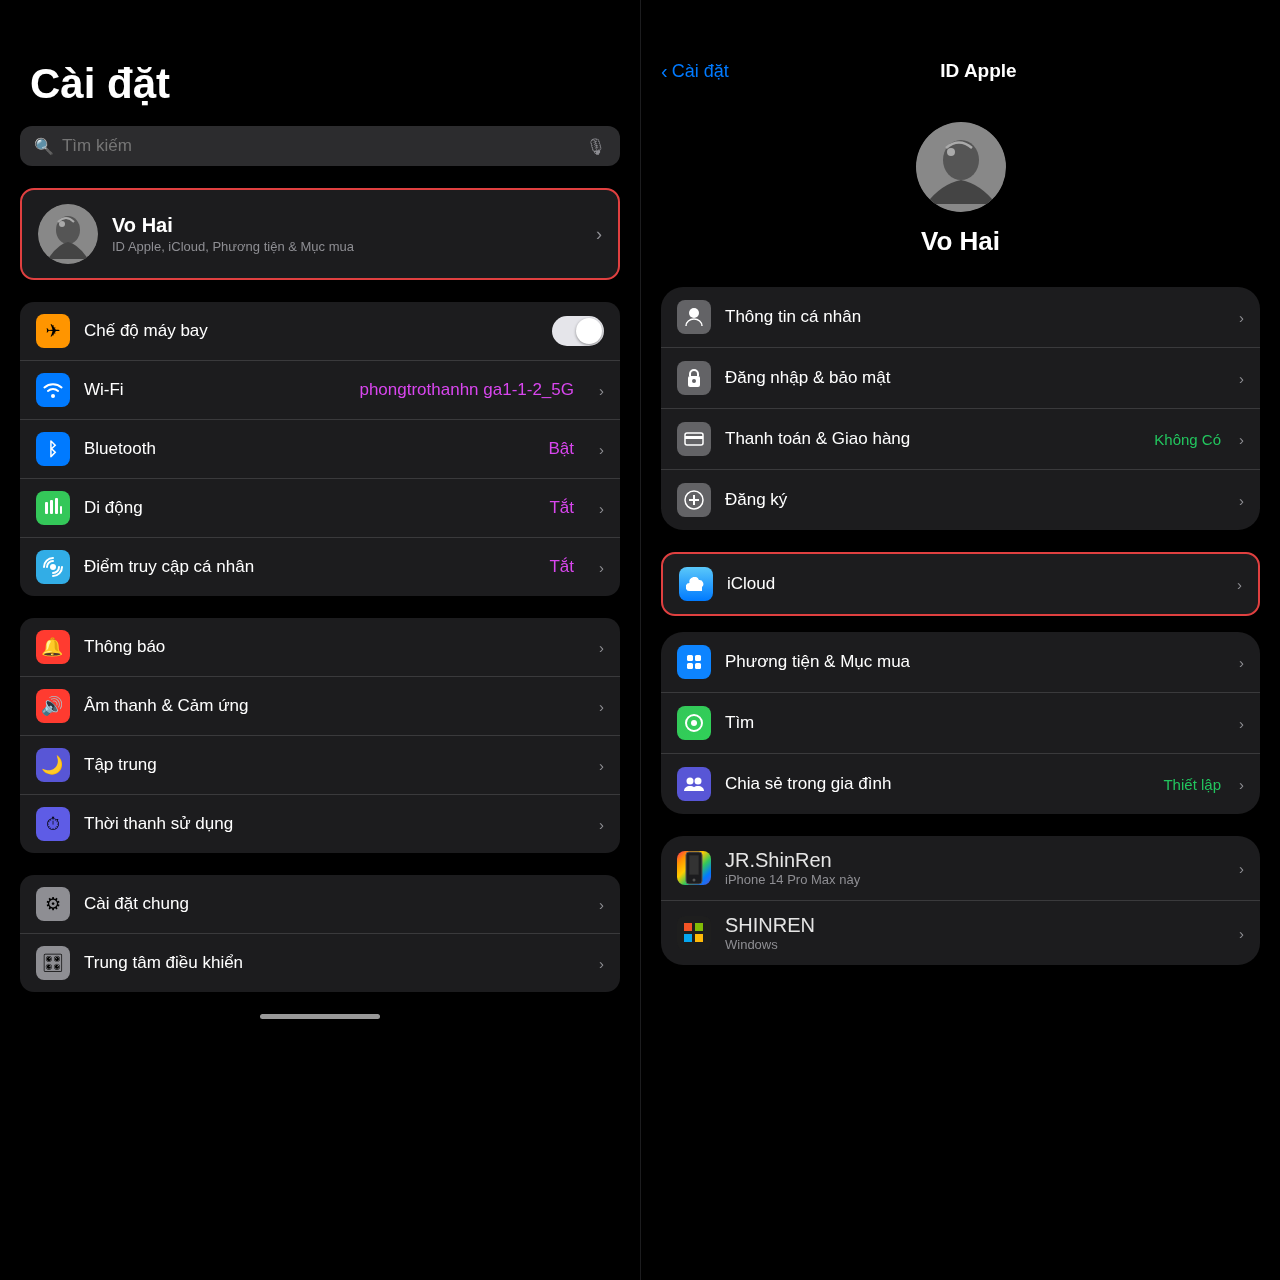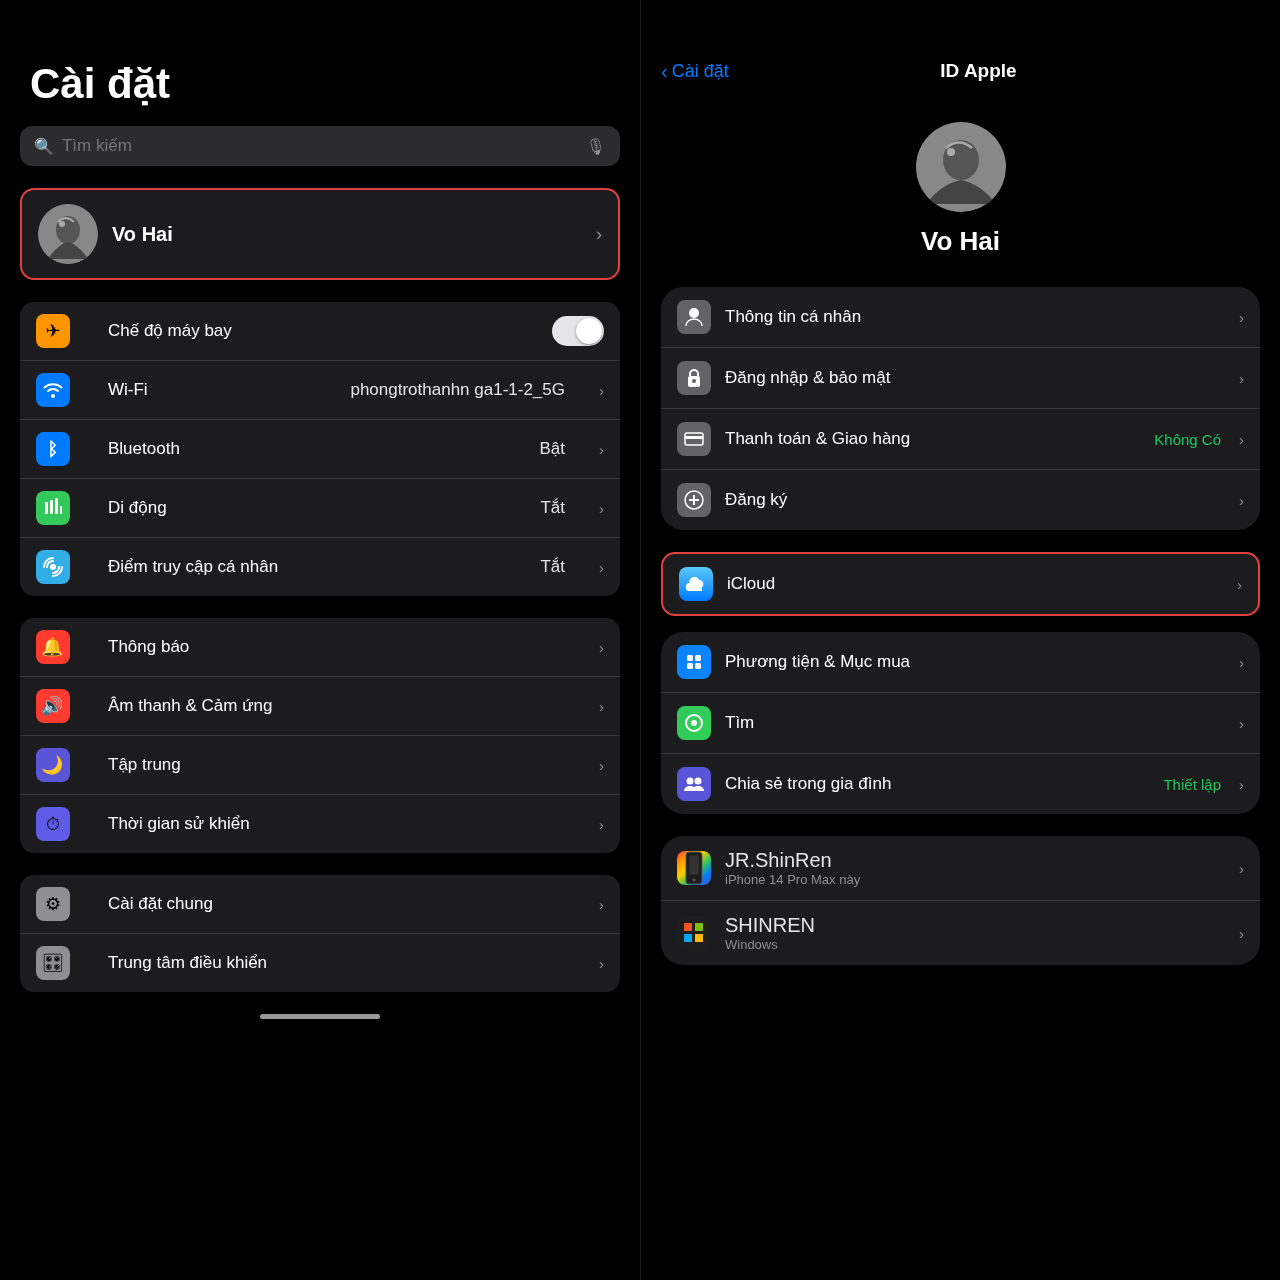--- a/index.html
+++ b/index.html
@@ -132,26 +132,25 @@
       font-size: 18px;
     }
     .icon-orange { background: #ff9500; }
     .icon-blue { background: #007aff; }
     .icon-bluetooth { background: #007aff; }
 
     .item-label {
       flex: 1;
       font-size: 17px;
       color: #fff;
-      margin-left: 24px;
     }
     .item-value {
       font-size: 17px;
-      color: #e5e5e5;
-      margin-right: 20px;
+      color: #d946ef;
+      margin-right: 11px;
     }
     .item-chevron {
       color: #8e8e93;
       font-size: 15px;
     }
 
     
     .toggle {
       width: 52px;
       height: 30px;
@@ -362,20 +361,21 @@
       <svg viewBox="0 0 60 60" xmlns="http://www.w3.org/2000/svg">
         <circle cx="30" cy="30" r="30" fill="#888"></circle>
         <ellipse cx="30" cy="26" rx="12" ry="14" fill="#555"></ellipse>
         <path d="M10 55 Q20 40 30 38 Q40 40 50 55" fill="#444"></path>
         <circle cx="24" cy="20" r="3" fill="#aaa"></circle>
         <path d="M20 18 Q28 10 36 18" stroke="#aaa" stroke-width="2" fill="none"></path>
       </svg>
     </div>
     <div class="profile-info">
       <div class="profile-name">Vo Hai</div>
+      <div class="profile-sub">ID Apple, iCloud, Phương tiện &amp; Mục mua</div>
     </div>
     <span class="chevron">›</span>
   </div>
 
   <div class="settings-group">
 
     <div class="settings-item">
       <div class="icon-wrap icon-orange">✈</div>
       <span class="item-label">Chế độ máy bay</span>
       <div class="toggle">
@@ -444,21 +444,21 @@
       <span class="item-label">Âm thanh &amp; Cảm ứng</span>
       <span class="item-chevron">›</span>
     </div>
     <div class="settings-item">
       <div class="icon-wrap" style="background:#5856d6;">🌙</div>
       <span class="item-label">Tập trung</span>
       <span class="item-chevron">›</span>
     </div>
     <div class="settings-item">
       <div class="icon-wrap" style="background:#5e5ce6;">⏱</div>
-      <span class="item-label">Thời gian sử khiển</span>
+      <span class="item-label">Thời thanh sử dụng</span>
       <span class="item-chevron">›</span>
     </div>
   </div>
 
   <div class="settings-group">
     <div class="settings-item">
       <div class="icon-wrap" style="background:#8e8e93;">⚙</div>
       <span class="item-label">Cài đặt chung</span>
       <span class="item-chevron">›</span>
     </div>

